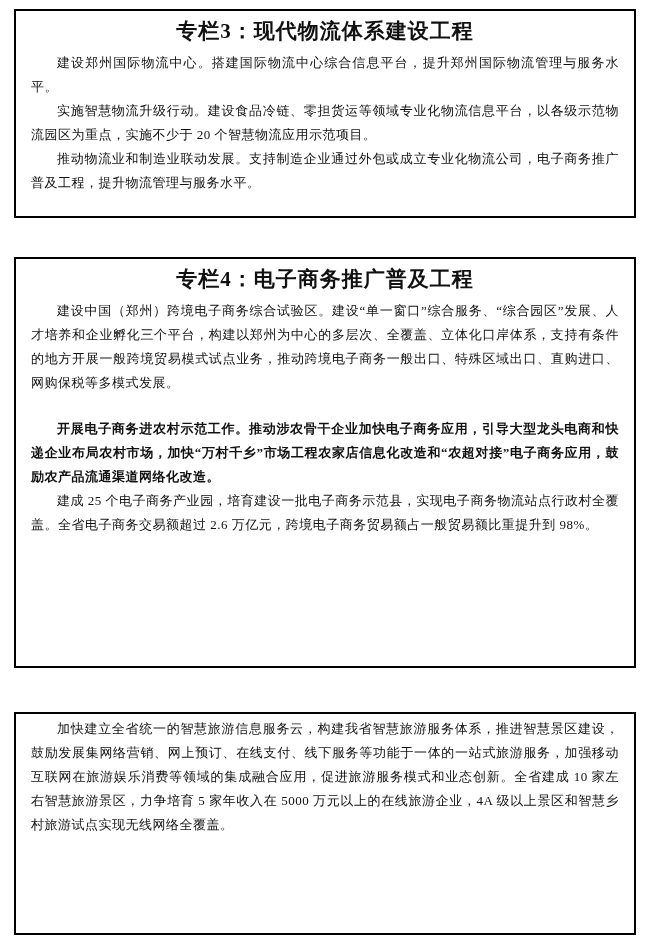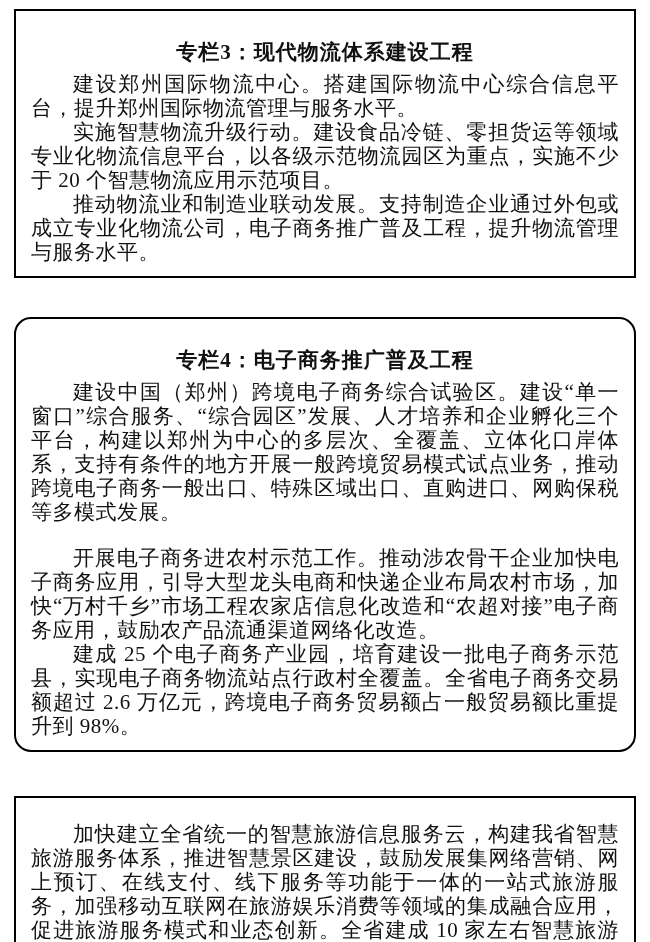--- a/index.html
+++ b/index.html
@@ -15,44 +15,45 @@
     color: #111111;
     box-sizing: border-box;
     overflow: hidden;
   }
   .page {
     padding: 9px 14px 0 14px;
   }
   .panel {
     box-sizing: border-box;
     border: 2px solid #000000;
-    padding: 24px 15px 12px 15px;
+    padding: 3px 15px 12px 15px;
     background: #ffffff;
   }
   .panel-a { min-height: 209px; margin-bottom: 39px; }
-  .panel-b { min-height: 411px; margin-bottom: 44px; border-radius: 17px; }
+  .panel-b { min-height: 411px; margin-bottom: 44px; }
   .panel-c { min-height: 223px; }
   .panel-title {
     text-align: center;
     font-weight: bold;
     font-size: 21px;
     line-height: 30px;
     margin: 2px 0 5px 0;
     letter-spacing: 1px;
   }
   .panel p {
     margin: 0;
-    font-size: 21px;
+    font-size: 13px;
     line-height: 24px;
     text-indent: 2em;
     text-align: justify;
     letter-spacing: 0.5px;
   }
   .gap-before {
     margin-top: 22px !important;
+    font-weight: bold;
   }
 </style>
 </head>
 <body>
 
 <div class="page">
 
   <section class="panel panel-a">
     <h2 class="panel-title">专栏3：现代物流体系建设工程</h2>
     <p>建设郑州国际物流中心。搭建国际物流中心综合信息平台，提升郑州国际物流管理与服务水平。</p>

